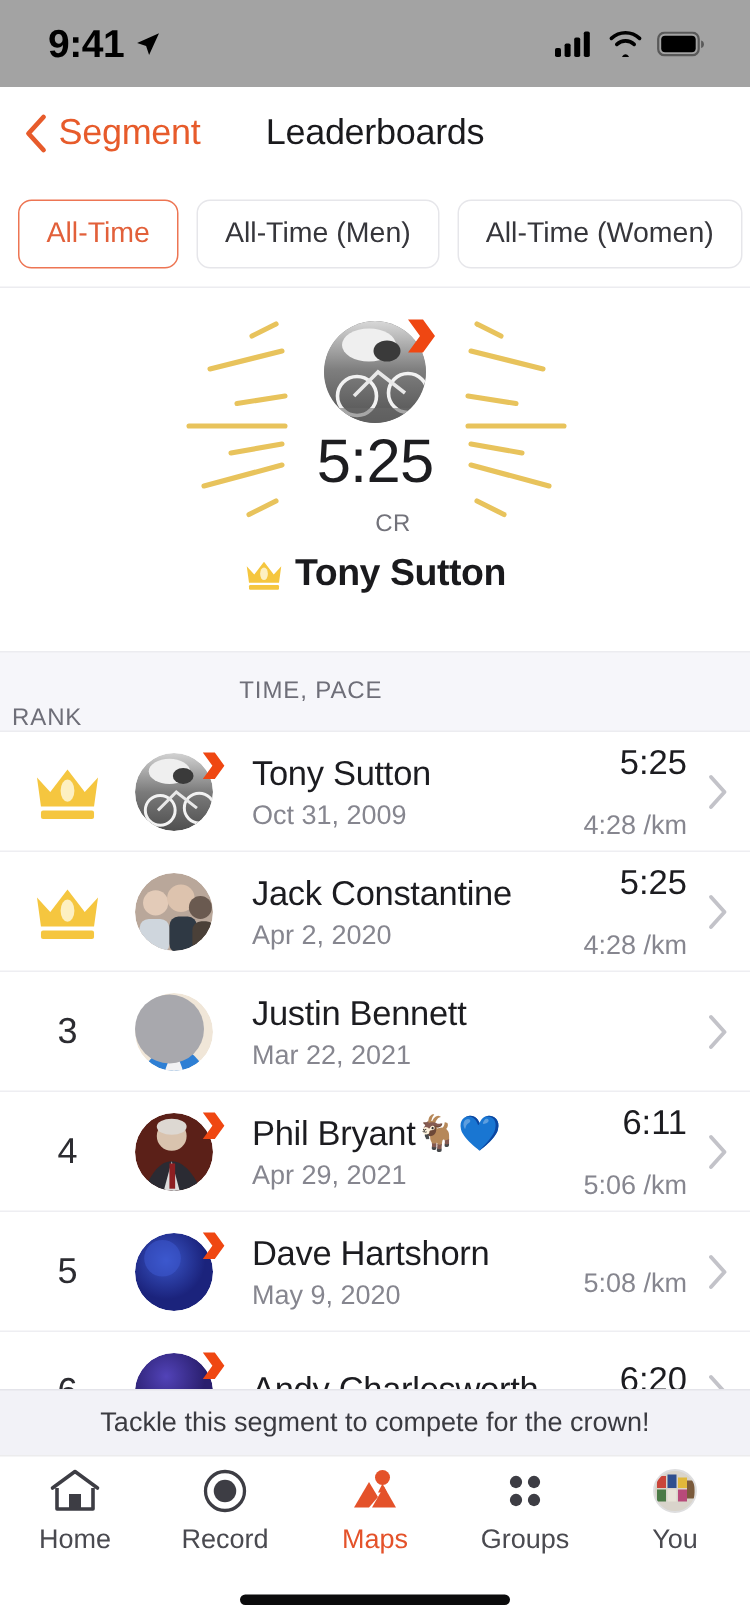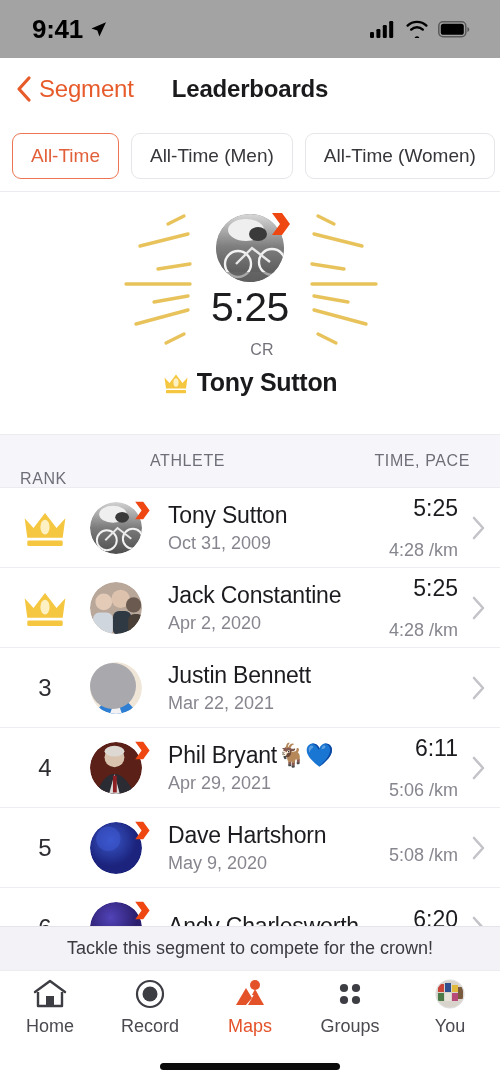--- a/index.html
+++ b/index.html
@@ -67,21 +67,21 @@
   .nav-back-label {
     font-size: 24px;
     color: #e75b2b;
     letter-spacing: -0.2px;
   }
   .nav-title {
     position: absolute;
     left: 0; right: 0;
     text-align: center;
     font-size: 24px;
-    font-weight: bold;
+    font-weight: normal;
     color: #1a1a1d;
     letter-spacing: -0.2px;
     pointer-events: none;
   }
 
   
   .filter-row {
     flex: 0 0 72px;
     height: 72px;
     display: flex;
@@ -179,21 +179,21 @@
     height: 54px;
     background: #f6f6fa;
     display: flex;
     align-items: center;
     font-size: 16px;
     color: #6e6e78;
     letter-spacing: 0.6px;
     border-top: 1px solid #ececf0;
     border-bottom: 1px solid #ececf0;
   }
-  .th-rank   { width: 150px; padding-left: 20px; margin-top: 36px; }
+  .th-rank   { width: 150px; padding-left: 8px; margin-top: 36px; }
   .th-athlete{ flex: 1; }
   .th-time   { width: 135px; text-align: right; padding-right: 30px; }
 
   .rows {
     flex: 1 1 auto;
     overflow: hidden;
     position: relative;
     background: #fff;
   }
   .row {
@@ -454,21 +454,20 @@
         <path d="M1.5 5.5 L6.5 11 L13 2.5 L19.5 11 L24.5 5.5 L23 16.5 L3 16.5 Z" fill="#f5c63f"></path>
         <ellipse cx="13" cy="10.5" rx="2.6" ry="4.2" fill="#fdf0c2"></ellipse>
         <rect x="3" y="18" width="20" height="3.2" rx="0.8" fill="#f5c63f"></rect>
       </svg>
       <span class="hero-name">Tony Sutton</span>
     </div>
   </div>
 
   <div class="table-head">
     <div class="th-rank">RANK</div>
-    <div class="th-athlete">ATHLETE</div>
     <div class="th-time">TIME, PACE</div>
   </div>
 
   <div class="rows">
 
     <div class="blob"></div>
 
     <div class="row">
       <div class="cell-rank">
         <svg width="46" height="40" viewBox="0 0 26 22">

